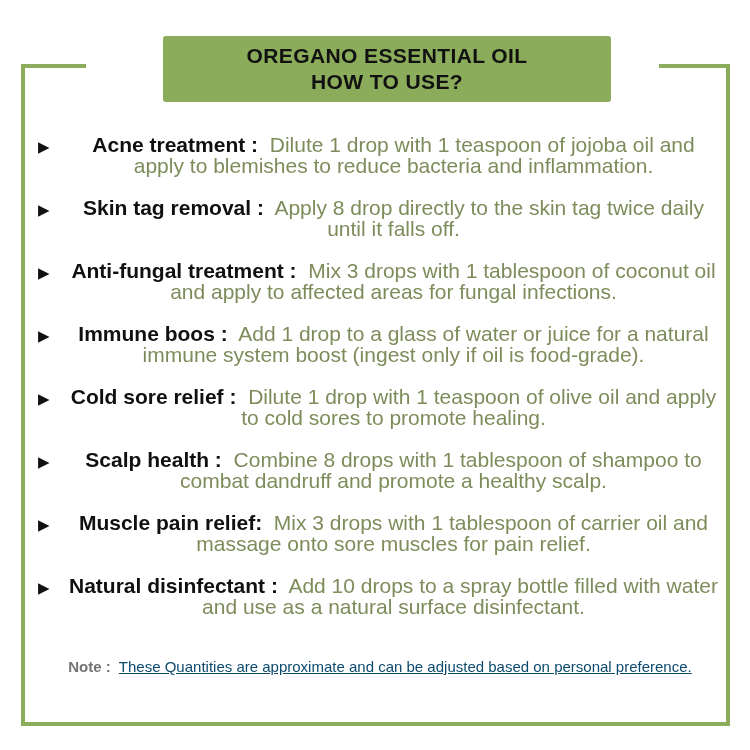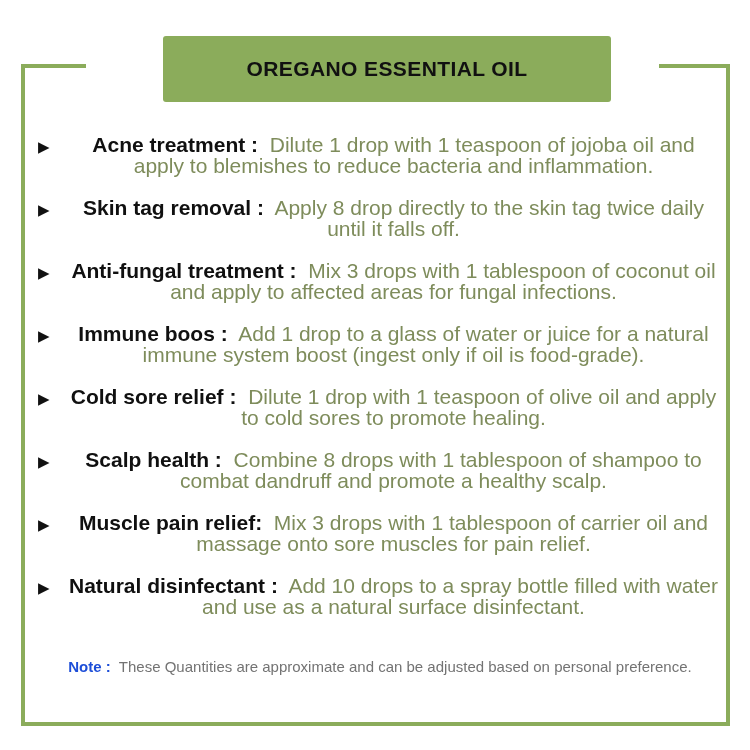--- a/index.html
+++ b/index.html
@@ -109,38 +109,39 @@
     left: 38px;
     top: 655px;
     width: 684px;
     text-align: center;
     font-size: 15px;
     line-height: 24px;
     color: #7E8C5B;
     z-index: 2;
   }
   #note-block .note-label {
-    color: #1d4ed8;
+    color: #737373;
     font-weight: bold;
   }
-  .note-body { color: #737373; }
+  .note-body { color: #0c4a6e; text-decoration: underline; }
 </style>
 </head>
 <body>
 
 <div id="frame">
   <div class="rule rule-left"></div>
   <div class="rule rule-right"></div>
   <div class="rule rule-bottom"></div>
   <div class="rule rule-top-l"></div>
   <div class="rule rule-top-r"></div>
 </div>
 
 <div id="header-banner">
   <div class="header-line">OREGANO ESSENTIAL OIL</div>
+  <div class="header-line">HOW TO USE?</div>
 </div>
 
 <div id="content">
 
   <div class="tip-row">
     <span class="bullet-icon">▶</span>
     <div class="tip-text">
       <span class="tip-title">Acne treatment :&nbsp;</span>
       <span class="tip-desc">Dilute 1 drop with 1 teaspoon of jojoba oil and apply to blemishes to reduce bacteria and inflammation.</span>
     </div>

